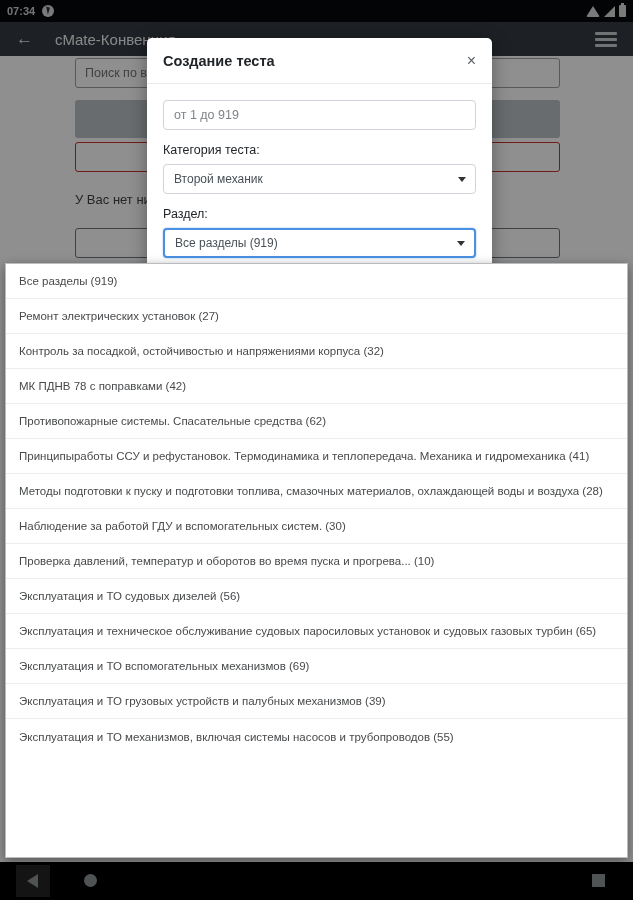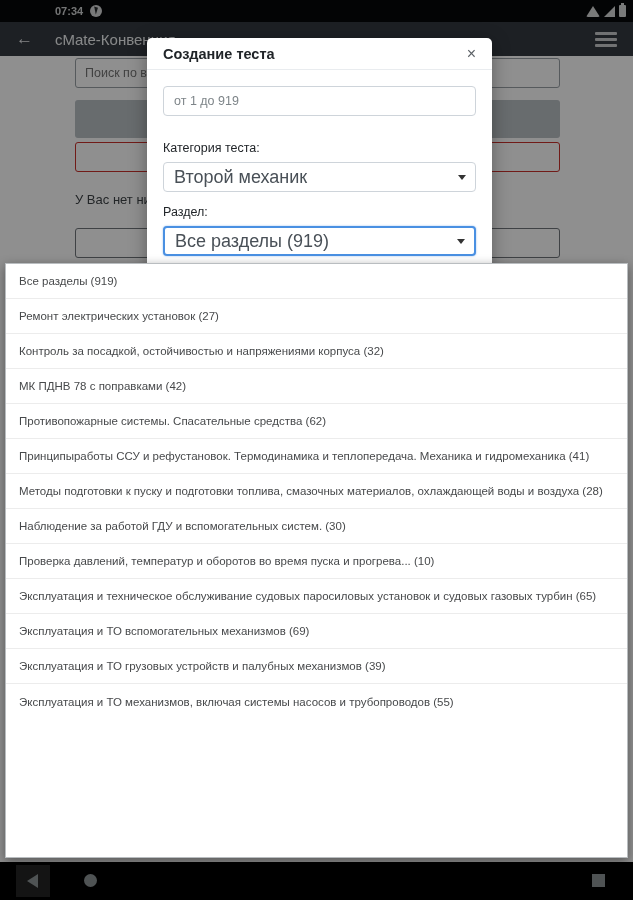--- a/index.html
+++ b/index.html
@@ -8,21 +8,21 @@
     font-family:"Liberation Sans", sans-serif;
     position:relative; width:633px; height:900px;
     background:#ffffff; overflow:hidden;
   }
   
   .status-bar{
     position:absolute; left:0; top:0; width:633px; height:22px;
     background:#060809; z-index:5; display:flex; align-items:center;
     padding:0 7px; color:#cfd1d2; font-size:11px; font-weight:bold;
   }
-  .status-left{ display:flex; align-items:center; gap:7px;margin-left:48px; }
+  .status-left{ display:flex; align-items:center; gap:7px; }
   .notif-circle{ width:12px; height:12px; border-radius:50%; background:#d8d9da; position:relative; }
   .notif-circle::after{ content:""; position:absolute; left:3px; top:2px; width:0; height:0;
     border-left:4px solid transparent; border-top:7px solid #2a2d2f; transform:rotate(18deg);}
   .status-right{ margin-left:auto; display:flex; align-items:flex-end; gap:4px; height:12px;}
   .wifi{ width:0; height:0; border-left:7px solid transparent; border-right:7px solid transparent;
     border-top:11px solid #d8d9da; transform:rotate(180deg); border-radius:2px;}
   .signal{ width:0; height:0; border-left:11px solid transparent; border-bottom:11px solid #d8d9da;}
   .battery{ width:7px; height:12px; background:#d8d9da; border-radius:1px; position:relative;}
   .battery::before{ content:""; position:absolute; top:-2px; left:2px; width:3px; height:2px; background:#d8d9da;}
   
@@ -50,35 +50,35 @@
     border:1px solid #70767b; border-radius:3px; background:transparent;}
   
   .dim{ position:absolute; left:0; top:0; width:633px; height:862px;
     background:rgba(0,0,0,0.44); z-index:10;}
   
   .modal{
     position:absolute; left:147px; top:38px; width:345px; height:580px;
     background:#ffffff; border-radius:5px; z-index:20;
     box-shadow:0 4px 18px rgba(0,0,0,0.35);
   }
-  .modal-header{ height:32px; display:flex; align-items:center; padding:0 16px;
+  .modal-header{ height:46px; display:flex; align-items:center; padding:0 16px;
     border-bottom:1px solid #e9ecef;}
   .modal-title{ font-size:14.5px; font-weight:bold; color:#212529;}
   .modal-close{ margin-left:auto; font-size:16px; color:#5c6166; cursor:pointer; line-height:1;}
   .modal-body{ padding:16px; }
   .field-label{ font-size:12.5px; color:#212529; margin-bottom:7px;}
   .text-input{
     width:100%; height:30px; border:1px solid #ced4da; border-radius:4px;
     font-family:"Liberation Sans",sans-serif; font-size:12.5px; color:#495057; padding:0 10px;
-    margin-bottom:25px; outline:none;
+    margin-bottom:13px; outline:none;
   }
   .text-input::placeholder{ color:#7d8488; opacity:1;}
   .select{
     width:100%; height:30px; border:1px solid #ced4da; border-radius:4px;
-    display:flex; align-items:center; padding:0 10px; font-size:18px; color:#495057;
+    display:flex; align-items:center; padding:0 10px; font-size:12px; color:#495057;
     margin-bottom:13px; background:#fff; cursor:pointer; position:relative;
   }
   .select.focused{ border:2px solid #4a90e2; box-shadow:0 0 2px rgba(74,144,226,.6);}
   .caret{ position:absolute; right:9px; top:50%; margin-top:-2px; width:0; height:0;
     border-left:4px solid transparent; border-right:4px solid transparent; border-top:5px solid #333;}
   
   .dropdown{
     position:absolute; left:5px; top:263px; width:623px; height:595px;
     background:#ffffff; border:1px solid #b9bdc0; z-index:30; overflow:hidden;
     box-shadow:0 3px 10px rgba(0,0,0,0.4);
@@ -159,20 +159,21 @@
 <div class="dropdown">
   <div class="dd-item">Все разделы (919)</div>
   <div class="dd-item">Ремонт электрических установок (27)</div>
   <div class="dd-item">Контроль за посадкой, остойчивостью и напряжениями корпуса (32)</div>
   <div class="dd-item">МК ПДНВ 78 с поправками (42)</div>
   <div class="dd-item">Противопожарные системы. Спасательные средства (62)</div>
   <div class="dd-item">Принципыработы ССУ и рефустановок. Термодинамика и теплопередача. Механика и гидромеханика (41)</div>
   <div class="dd-item">Методы подготовки к пуску и подготовки топлива, смазочных материалов, охлаждающей воды и воздуха (28)</div>
   <div class="dd-item">Наблюдение за работой ГДУ и вспомогательных систем. (30)</div>
   <div class="dd-item">Проверка давлений, температур и оборотов во время пуска и прогрева... (10)</div>
+  <div class="dd-item">Эксплуатация и ТО судовых дизелей (56)</div>
   <div class="dd-item">Эксплуатация и техническое обслуживание судовых паросиловых установок и судовых газовых турбин (65)</div>
   <div class="dd-item">Эксплуатация и ТО вспомогательных механизмов (69)</div>
   <div class="dd-item">Эксплуатация и ТО грузовых устройств и палубных механизмов (39)</div>
   <div class="dd-item">Эксплуатация и ТО механизмов, включая системы насосов и трубопроводов (55)</div>
 </div>
 
 <div class="nav-bar">
   <div class="nav-back-hl"></div>
   <div class="nav-back"></div>
   <div class="nav-home"></div>

